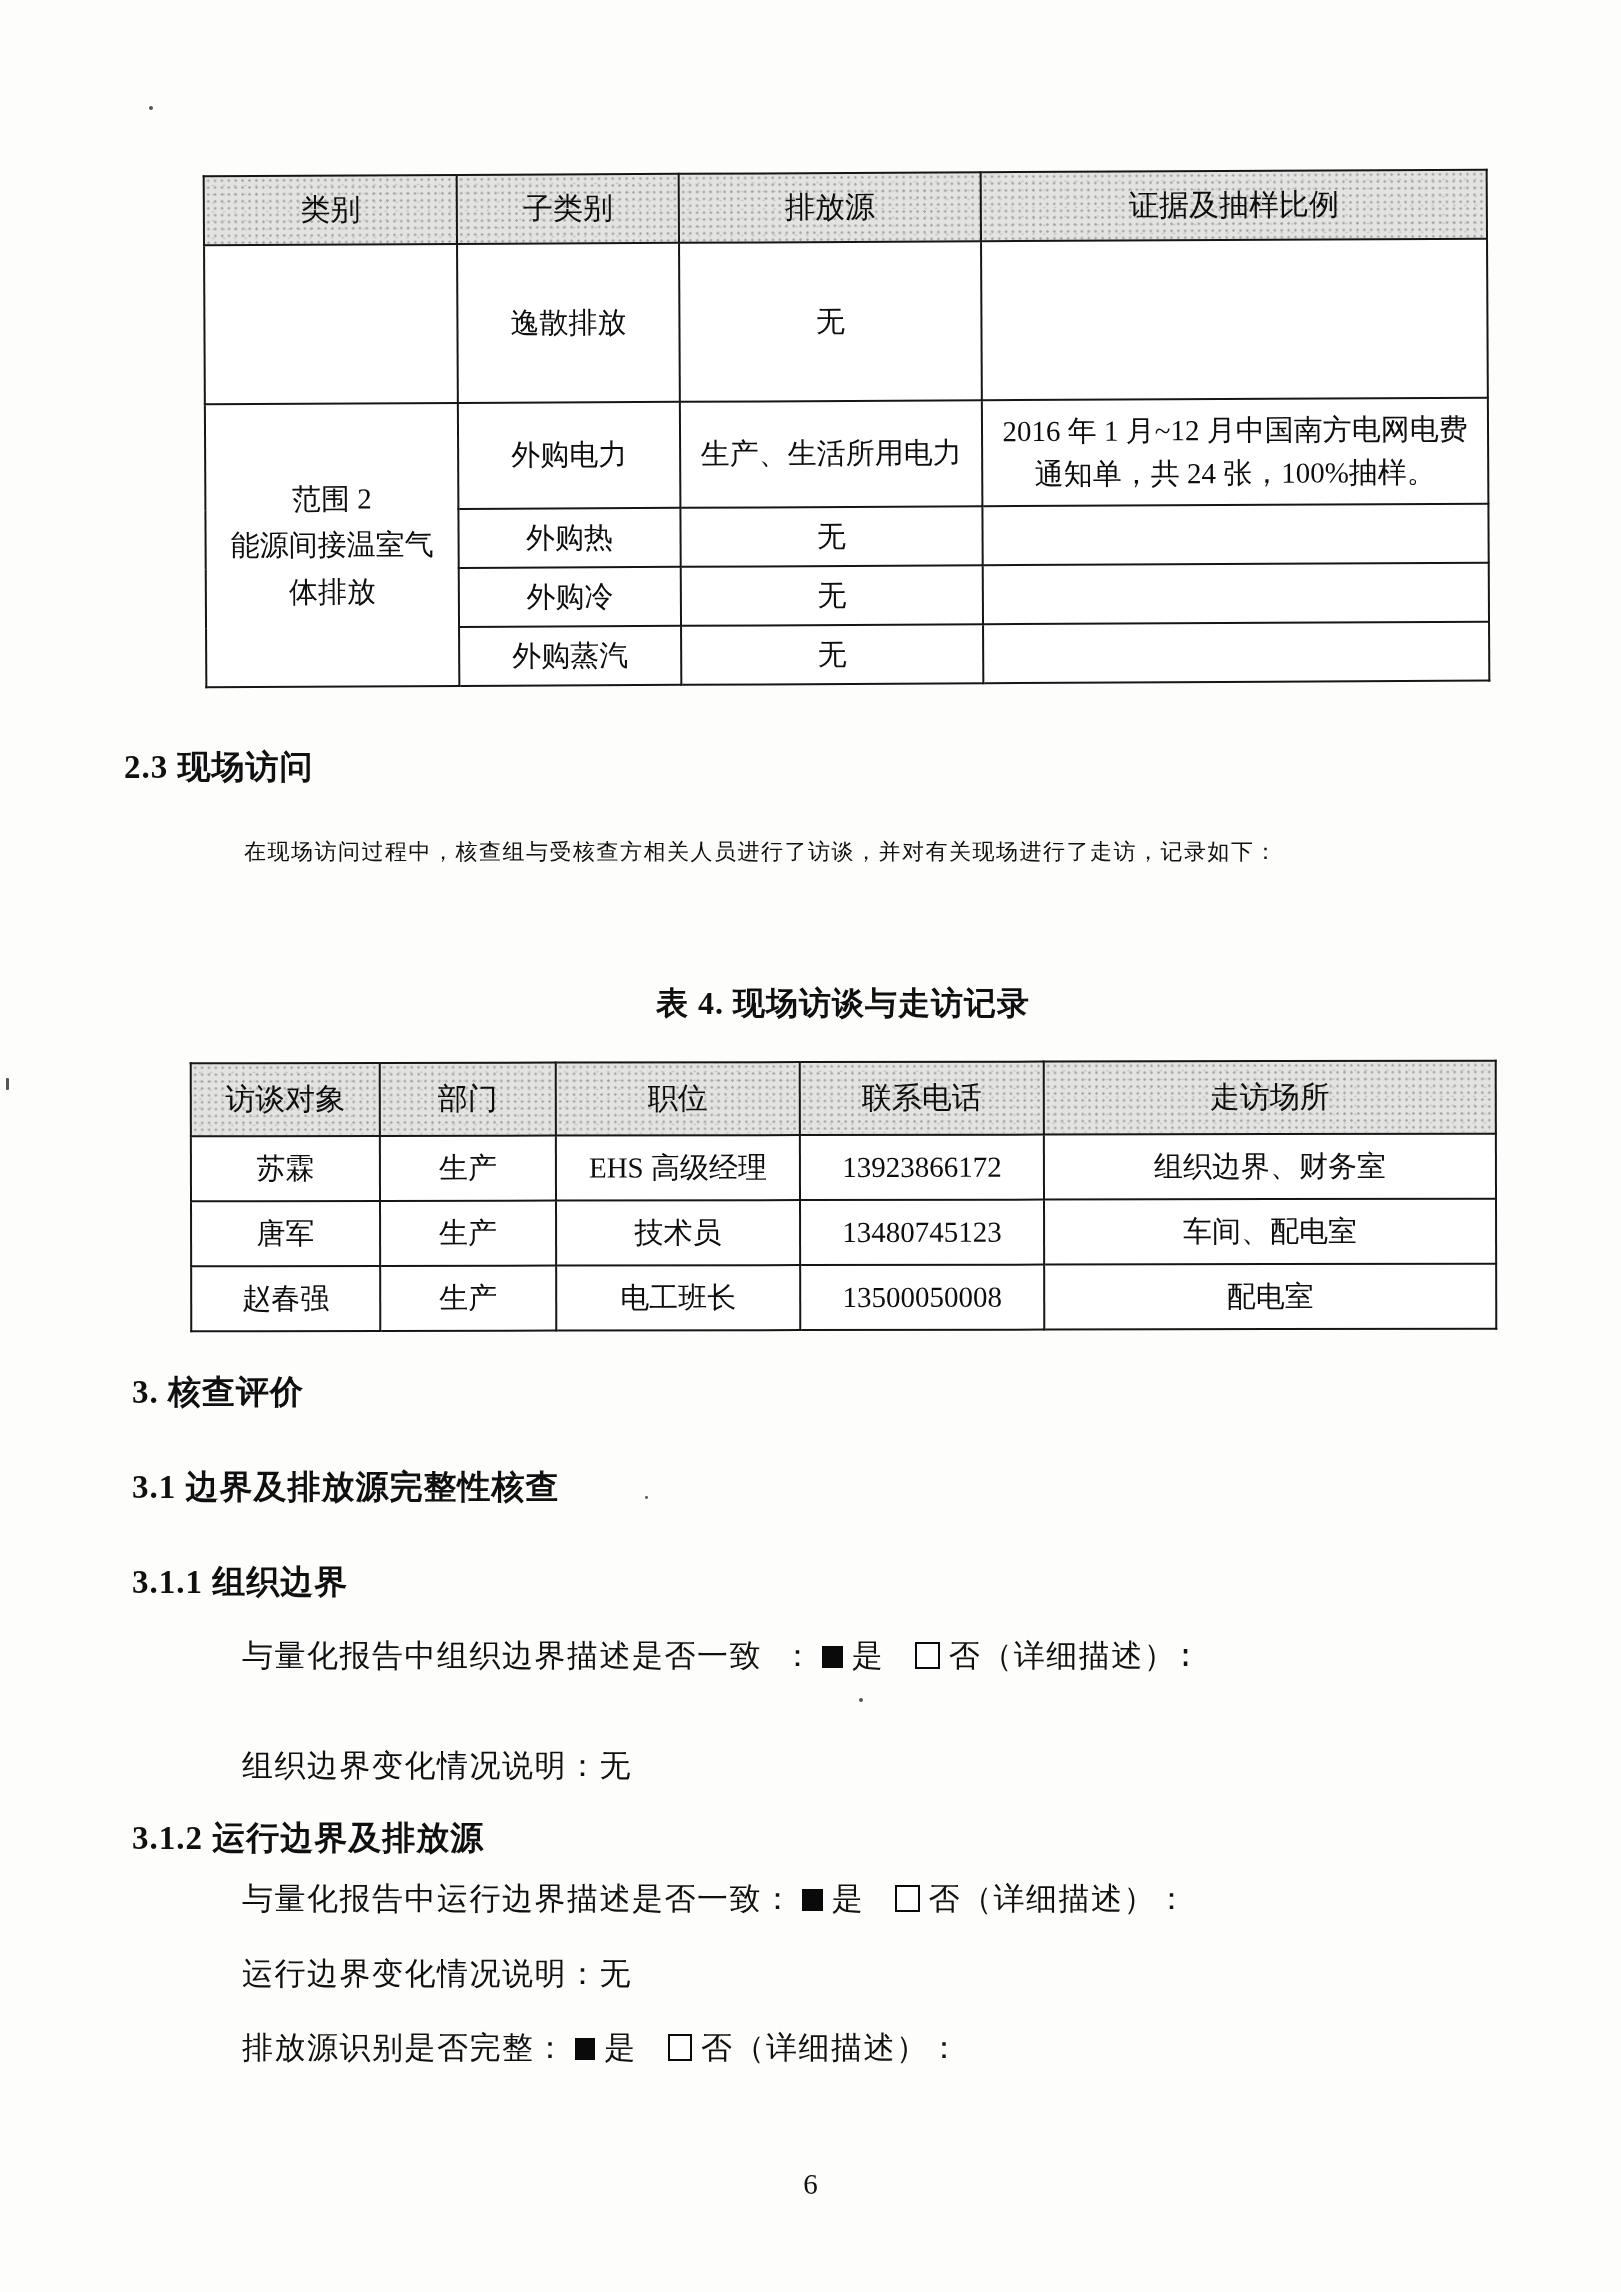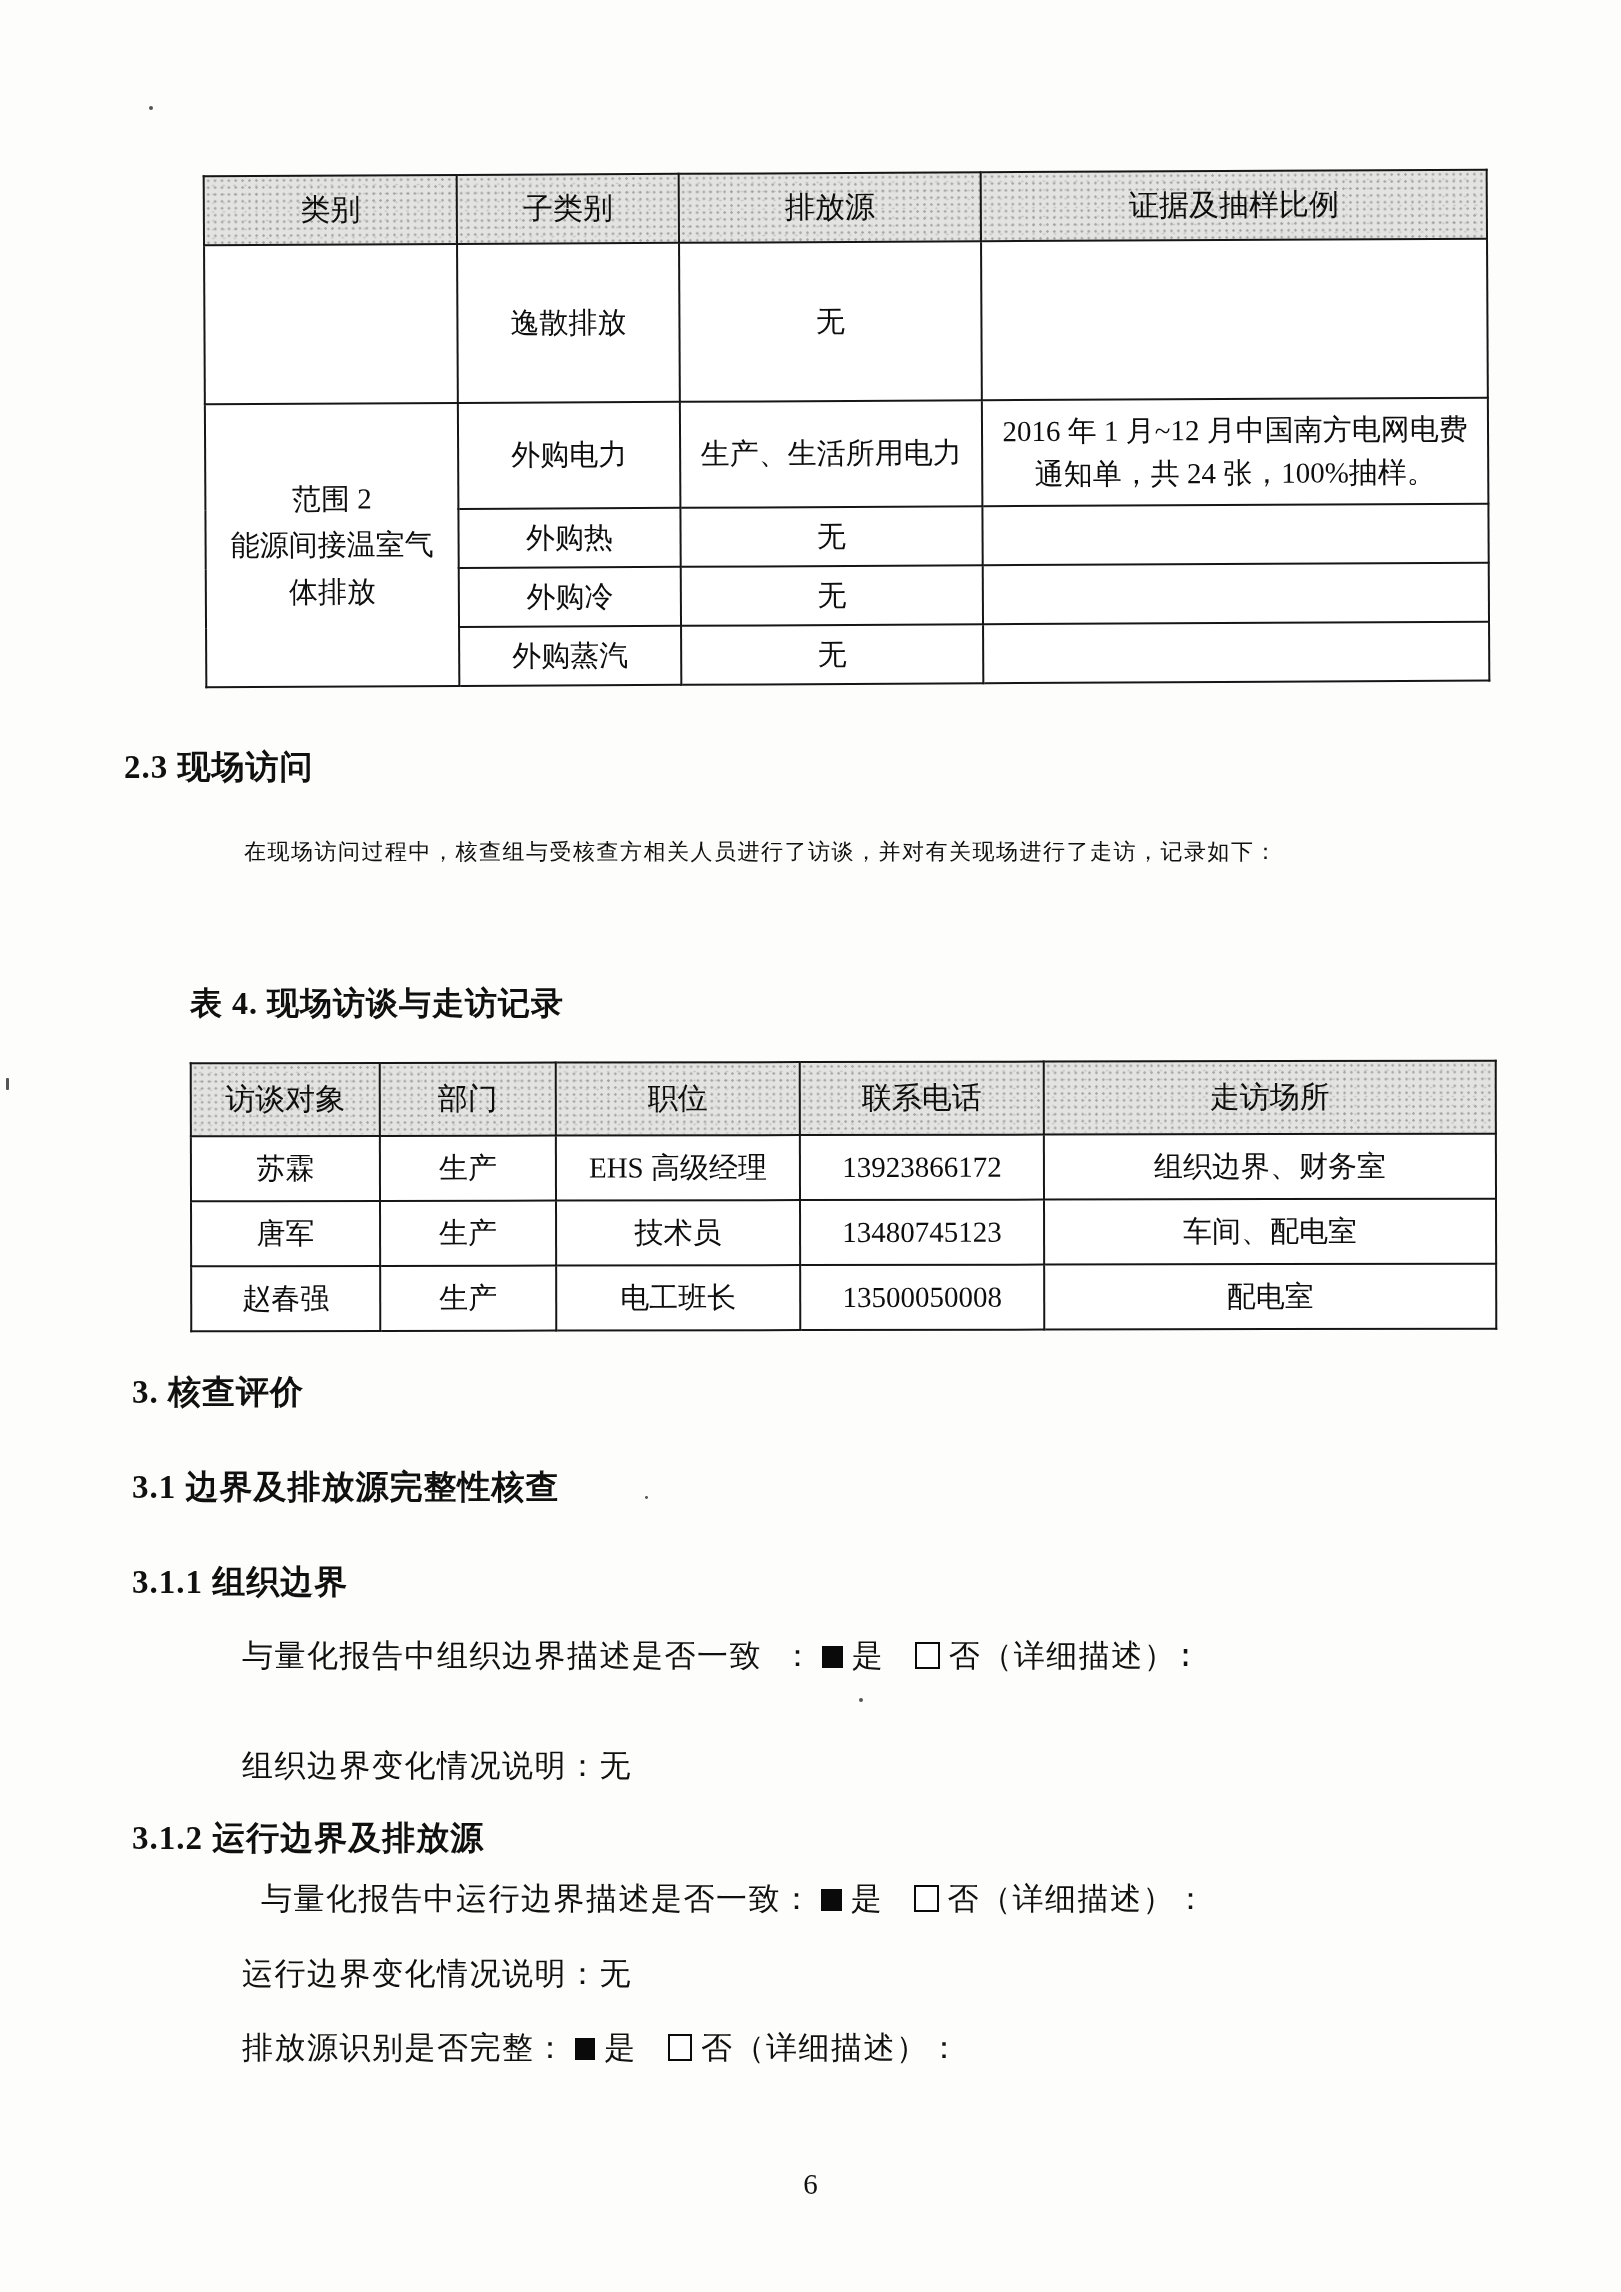--- a/index.html
+++ b/index.html
@@ -30,21 +30,21 @@
   .row-small{height:59px;}
   .cell-category{text-align:left;padding-left:21.6px;line-height:1.6;white-space:pre-line;}
   .cell-evidence{text-align:left;padding:7.8px 15.7px;line-height:1.5;}
   .row-hdr2{height:73px;}
   .row-person{height:65px;}
   
   .abs{position:absolute;}
   .h1{font-size:33px;font-weight:bold;letter-spacing:1px;white-space:nowrap;}
   .body-par{font-size:22px;line-height:74px;text-indent:112px;
     text-align:justify;letter-spacing:1.5px;}
-  .caption{font-size:32px;font-weight:bold;letter-spacing:1px;}
+  .caption{font-size:32px;font-weight:bold;text-align:center;letter-spacing:1px;}
   .qline{font-size:31px;letter-spacing:1.5px;white-space:nowrap;}
   .sq-f{display:inline-block;width:20.6px;height:22.5px;background:#0a0a0a;
     margin:0 8.8px 0 7.8px;vertical-align:-2px;}
   .sq-e{display:inline-block;width:20.6px;height:22.5px;border:2.9px solid #0a0a0a;
     background:#fff;margin:0 8.8px 0 0;vertical-align:-2.9px;}
   .cb-gap{display:inline-block;width:31px;}
   .pagenum{width:100%;text-align:center;font-size:29px;}
   
   .speck{position:absolute;background:#555;border-radius:50%;}
 </style>
@@ -149,21 +149,21 @@
 <div class="abs h1" style="top:1465px;left:132px;">3.1 边界及排放源完整性核查</div>
 <div class="abs h1" style="top:1560px;left:132px;">3.1.1 组织边界</div>
 
 <div class="abs qline" style="top:1635px;left:242px;font-family:Liberation Mono, monospace;">
   <span>与量化报告中组织边界描述是否一致 ：</span><span class="sq-f"></span><span>是</span><span class="cb-gap"></span><span class="sq-e"></span><span>否（详细描述）:</span>
 </div>
 <div class="abs qline" style="top:1713px;left:242px;margin-top:32px;">组织边界变化情况说明：无</div>
 
 <div class="abs h1" style="top:1796px;left:132px;margin-top:20px;">3.1.2 运行边界及排放源</div>
 
-<div class="abs qline" style="top:1878px;left:242px;margin-left:19px;">
+<div class="abs qline" style="top:1878px;left:242px;">
   <span>与量化报告中运行边界描述是否一致：</span><span class="sq-f"></span><span>是</span><span class="cb-gap"></span><span class="sq-e"></span><span>否（详细描述）：</span>
 </div>
 <div class="abs qline" style="top:1953px;left:242px;">运行边界变化情况说明：无</div>
 <div class="abs qline" style="top:2027px;left:242px;">
   <span>排放源识别是否完整：</span><span class="sq-f"></span><span>是</span><span class="cb-gap"></span><span class="sq-e"></span><span>否（详细描述）：</span>
 </div>
 
 <div class="abs pagenum" style="top:2168px;left:0;">6</div>
 
 <div class="speck" style="top:106px;left:149px;width:3.9px;height:3.9px;"></div>

